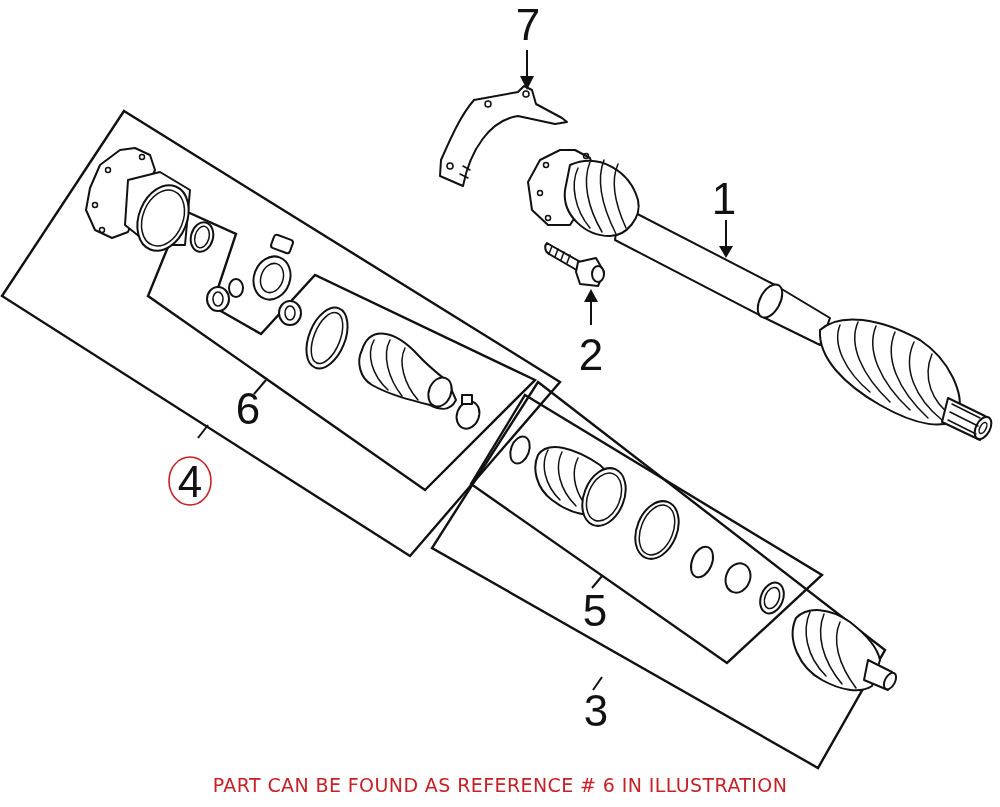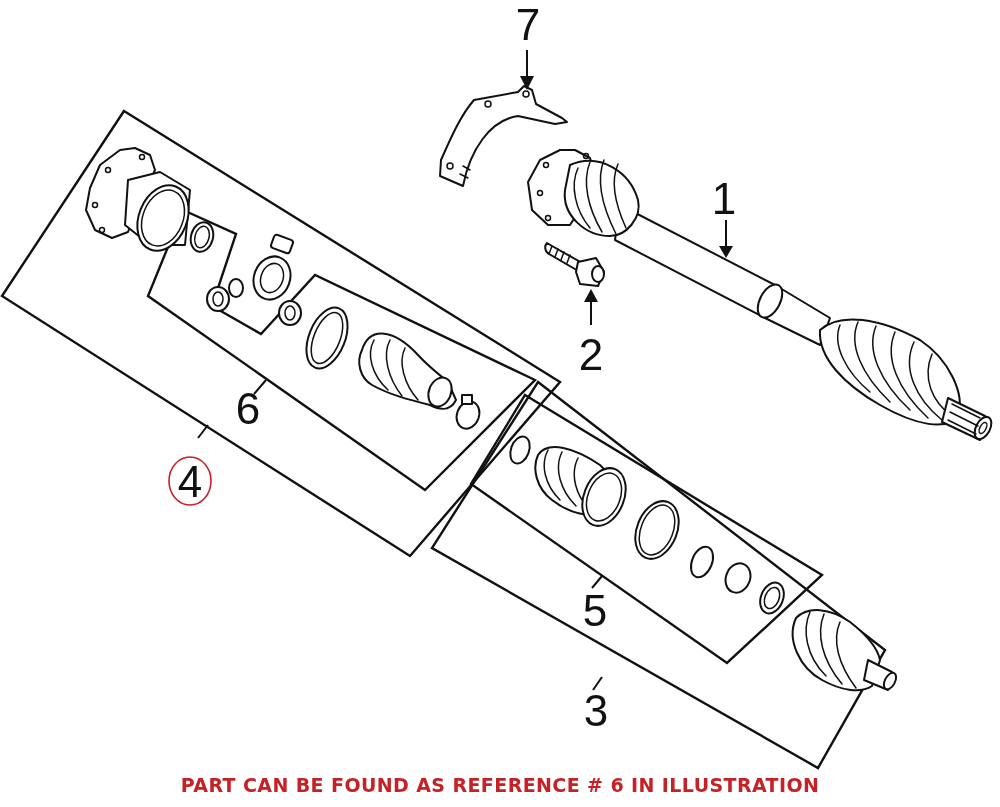--- a/index.html
+++ b/index.html
@@ -3,21 +3,21 @@
 <meta charset="utf-8">
 <style>
   html, body { margin: 0; padding: 0; background: #ffffff; }
   body { width: 1000px; height: 807px; position: relative; overflow: hidden; font-family: "Liberation Sans", sans-serif; }
   svg#diagram { position: absolute; left: 0; top: 0; width: 1000px; height: 807px; }
   .ln { fill: none; stroke: #111; stroke-width: 2.4; stroke-linejoin: miter; }
   .pt { fill: #fff; stroke: #111; stroke-width: 2; stroke-linejoin: round; stroke-linecap: round; }
   .pt-thin { fill: none; stroke: #111; stroke-width: 1.5; stroke-linecap: round; }
   .leader { stroke: #111; stroke-width: 2; fill: none; }
   .callout { font-family: "Liberation Sans", sans-serif; font-size: 44px; fill: #111; text-anchor: middle; }
-  .note { position: absolute; left: 0; width: 1000px; top: 774px; text-align: center; font-family: "DejaVu Sans", sans-serif; font-weight: bold; font-size: 19px; letter-spacing: 0.4px; color: #c62127; }
+  .note { position: absolute; left: 0; width: 1000px; top: 774px; text-align: center; font-family: "DejaVu Sans", sans-serif; font-weight: normal; font-size: 19px; letter-spacing: 0.4px; color: #c62127; }
 </style>
 </head>
 <body>
 
 <svg id="diagram" viewBox="0 0 1000 807" xmlns="http://www.w3.org/2000/svg">
 
   <g>
     <polygon class="ln" points="124,111 560,382 410,556 2,296"></polygon>
   </g>
   <g>

